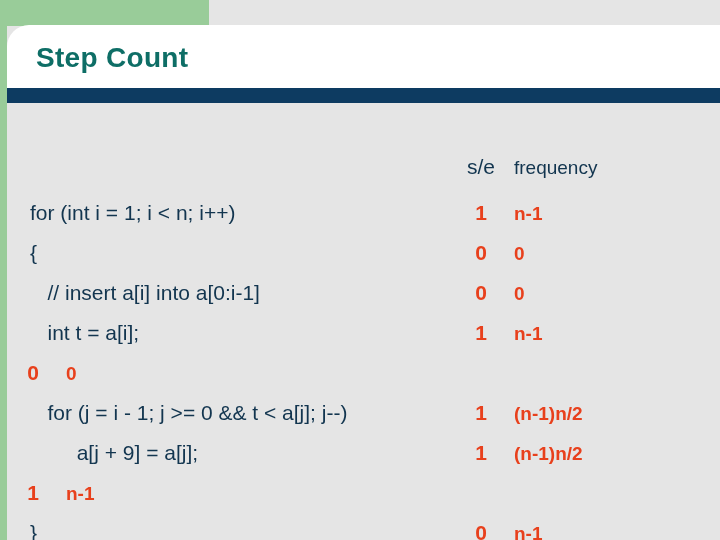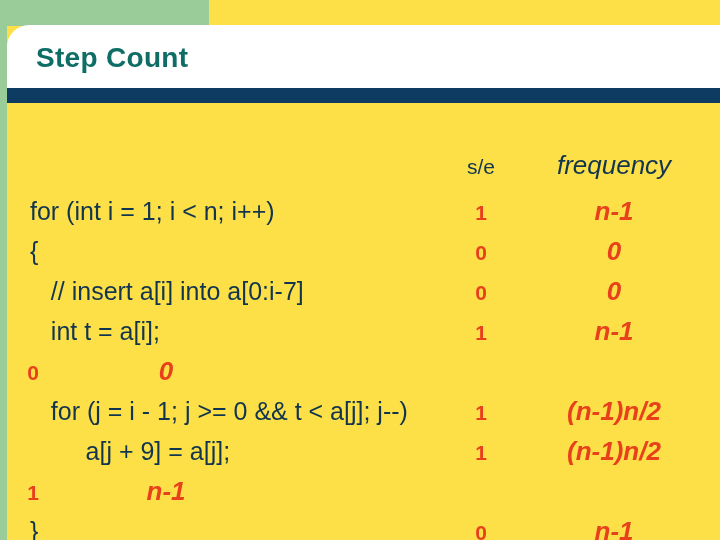--- a/index.html
+++ b/index.html
@@ -14,21 +14,21 @@
     overflow: hidden;
     position: relative;
   }
 
   
   #slide {
     position: absolute;
     inset: 0;
     width: 720px;
     height: 540px;
-    background: #fde047;
+    background: #e5e5e5;
   }
   #green-block {
     position: absolute;
     left: 0;
     top: 0;
     width: 209px;
     height: 26px;
     background: #99cc99;
   }
   #green-left-strip {
@@ -85,44 +85,42 @@
   .row {
     display: flex;
     align-items: baseline;
     height: 40px;
   }
   .col-code {
     width: 448px;
     flex: 0 0 448px;
     padding-left: 30px;
     box-sizing: border-box;
-    font-size: 25px;
+    font-size: 21px;
     color: #12354f;
     white-space: pre;
     line-height: 1;
   }
   .col-se {
     width: 66px;
     flex: 0 0 66px;
     text-align: center;
     font-size: 21px;
     font-weight: bold;
     color: #e8401c;
     line-height: 1;
     margin-top: 44px;
   }
   .col-freq {
     width: 200px;
     flex: 0 0 200px;
-    text-align: center;
-    font-size: 26px;
+    font-size: 19px;
     font-weight: bold;
     color: #e8401c;
     line-height: 1;
-    font-style: italic;
   }
   
   #header-row .col-se,
   #header-row .col-freq {
     color: #12354f;
     font-weight: normal;
   }
   #header-row {
     height: 46px;
   }
@@ -155,21 +153,21 @@
       <div class="col-freq">n-1</div>
     </div>
 
     <div class="row">
       <div class="col-code">{</div>
       <div class="col-se">0</div>
       <div class="col-freq">0</div>
     </div>
 
     <div class="row">
-      <div class="col-code">   // insert a[i] into a[0:i-7]</div>
+      <div class="col-code">   // insert a[i] into a[0:i-1]</div>
       <div class="col-se">0</div>
       <div class="col-freq">0</div>
     </div>
 
     <div class="row">
       <div class="col-code">   int t = a[i];</div>
       <div class="col-se">1</div>
       <div class="col-freq">n-1</div>
     </div>
 

